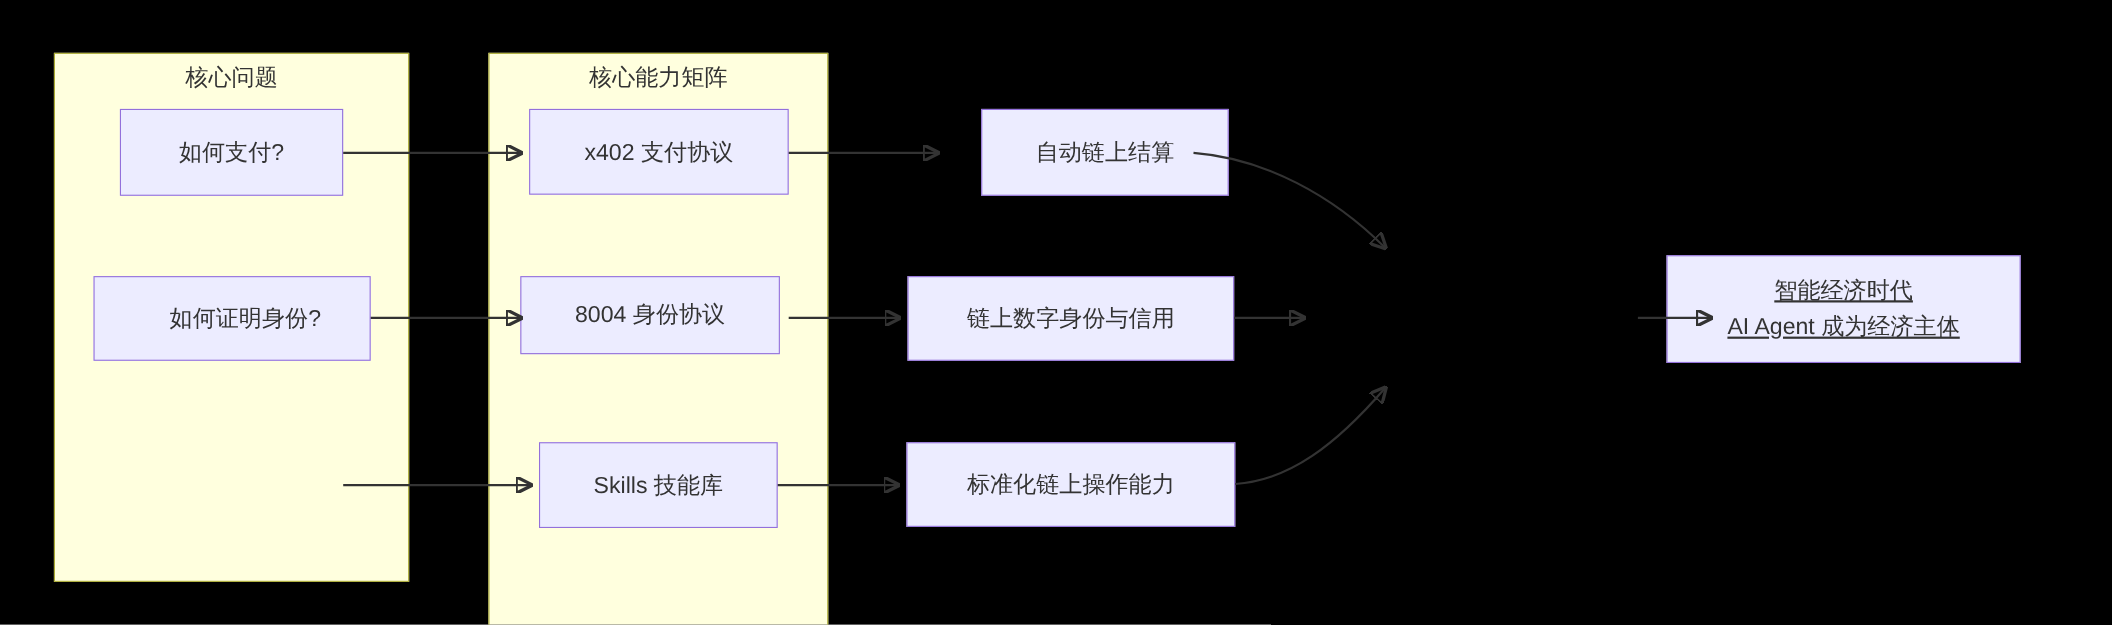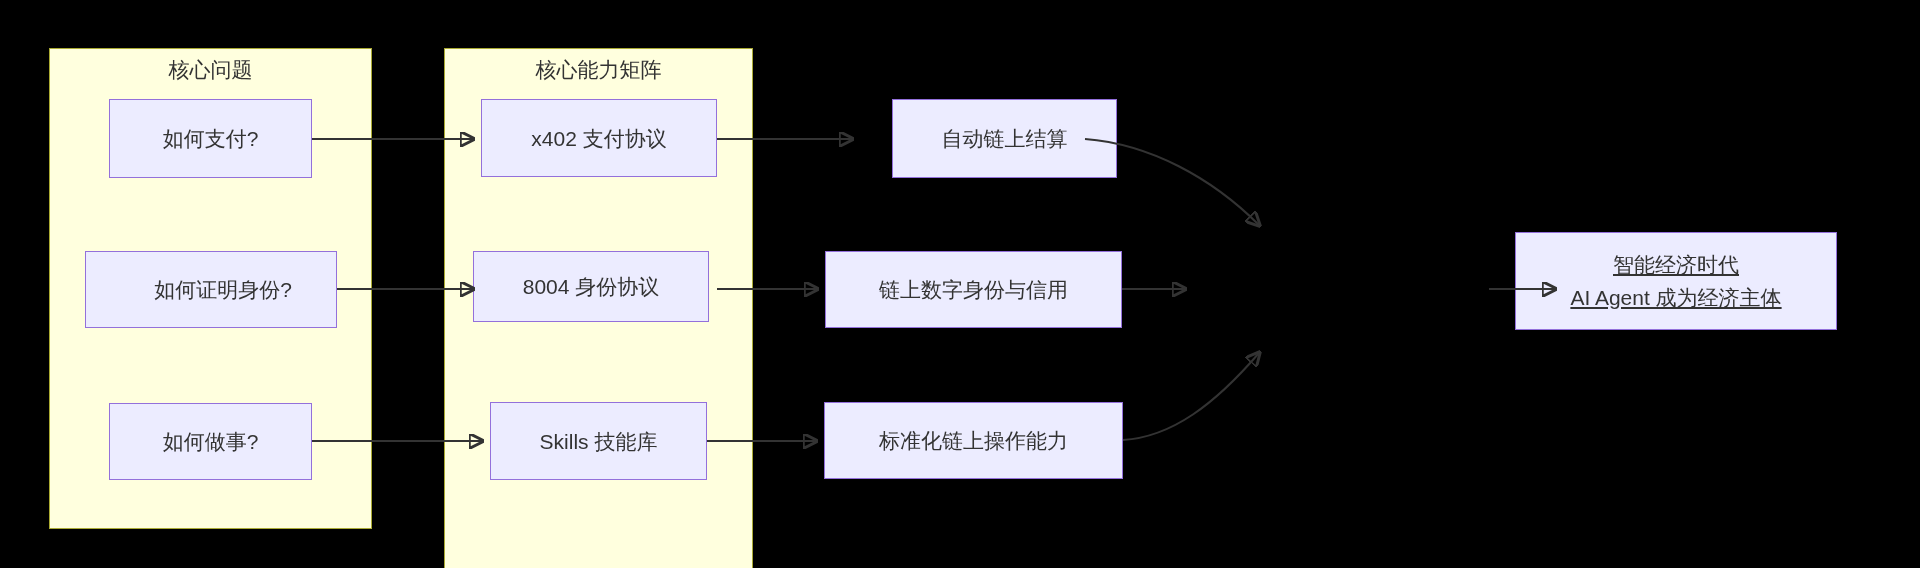--- a/index.html
+++ b/index.html
@@ -78,23 +78,20 @@
   <div class="cluster" id="cluster-matrix">
     <div class="cluster-title">核心能力矩阵</div>
   </div>
 
   <div class="node" id="node-q-pay">
     <span>如何支付?</span>
   </div>
   <div class="node" id="node-q-identity">
     <span>如何证明身份?</span>
   </div>
-  <div class="node" id="node-q-work">
-    <span>如何做事?</span>
-  </div>
 
   <div class="node" id="node-x402">
     <span>x402 支付协议</span>
   </div>
   <div class="node" id="node-8004">
     <span>8004 身份协议</span>
   </div>
   <div class="node" id="node-skills">
     <span>Skills 技能库</span>
   </div>

